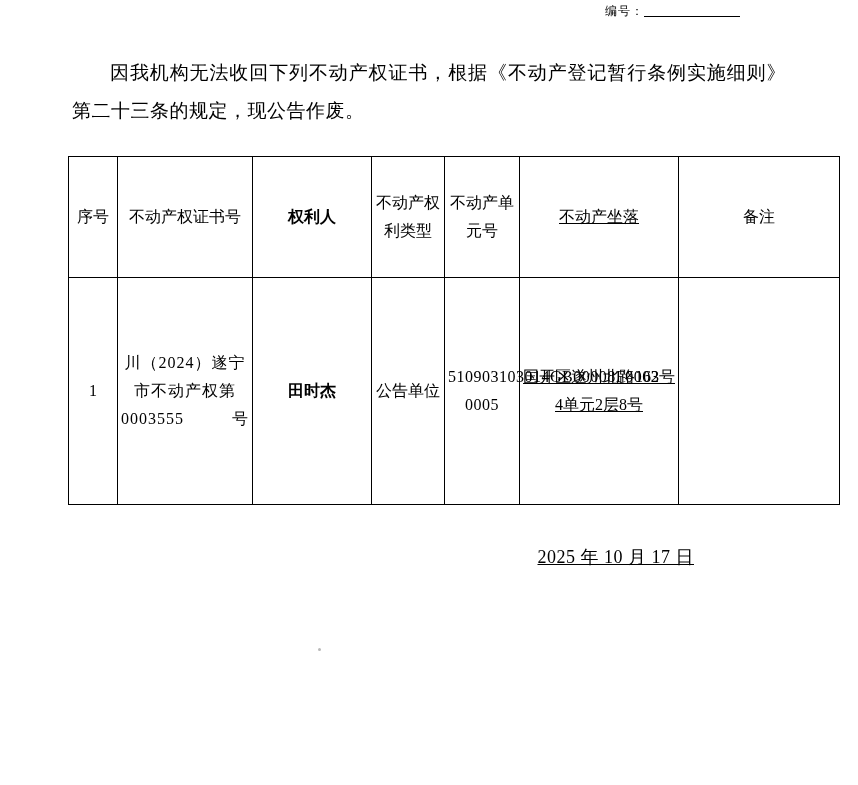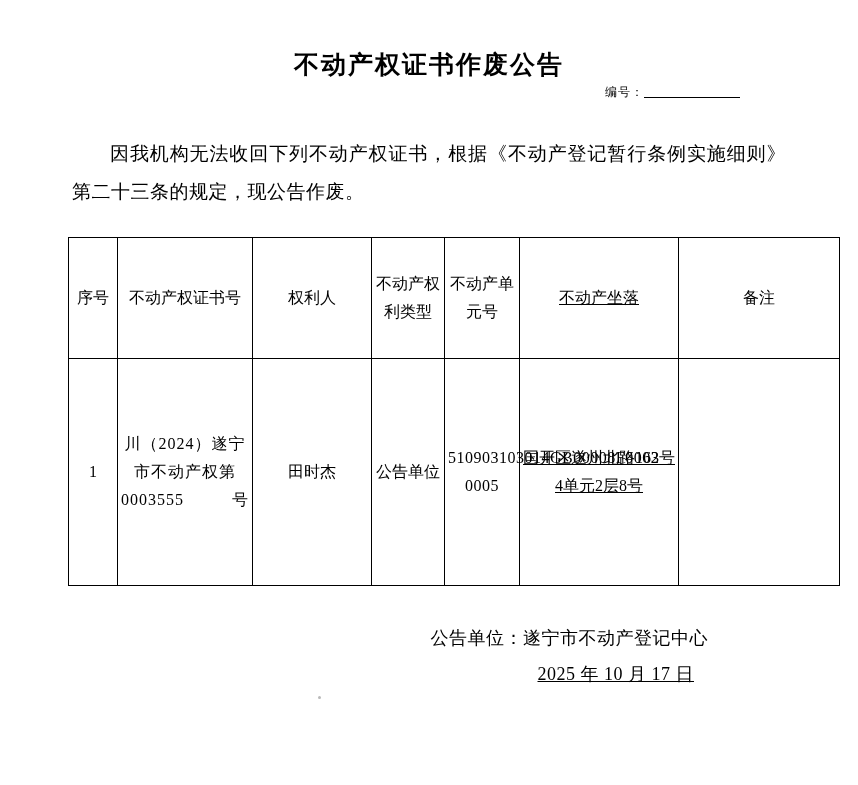--- a/index.html
+++ b/index.html
@@ -61,21 +61,21 @@
   table.reg-table td {
     border: 1.3px solid #000;
     text-align: center;
     vertical-align: middle;
     font-size: 16px;
     line-height: 1.75;
     padding: 4px 3px;
   }
   .col-seq      { width: 42px; }
   .col-certno   { width: 128px; }
-  .col-owner    { width: 112px; }
+  .col-owner    { width: 112px; font-weight: bold; }
   .col-type     { width: 66px; }
   .col-unit     { width: 68px; }
   .col-location { width: 152px; text-decoration: underline; }
   .col-remark   { width: 154px; }
 
   thead td {
     height: 112px;
   }
   tbody td {
     height: 218px;
@@ -118,21 +118,20 @@
     height: 3px;
     background: #b9b9b9;
     border-radius: 50%;
   }
 </style>
 </head>
 <body>
 
 <div class="page">
 
-  <div class="doc-title">不动产权证书作废公告</div>
 
   <div class="number-line">
     <span class="number-label">编号：</span><span class="number-blank"></span>
   </div>
 
   <div class="body-text">因我机构无法收回下列不动产权证书，根据《不动产登记暂行条例实施细则》第二十三条的规定，现公告作废。</div>
 
   <table class="reg-table">
     <thead>
       <tr>
@@ -152,20 +151,17 @@
         <td class="col-owner">田时杰</td>
         <td class="col-type cell-type">公告单位</td>
         <td class="col-unit cell-unit">510903103014GB00008F0002 0005</td>
         <td class="col-location cell-location">国开区遂州北路163号4单元2层8号</td>
         <td class="col-remark"></td>
       </tr>
     </tbody>
   </table>
 
   <div class="footer">
-    <div class="issuer">
-      <span>公告单位：</span><span>遂宁市不动产登记中心</span>
-    </div>
     <div class="date">2025 年 10 月 17 日</div>
   </div>
 
   <div class="dot"></div>
 </div>
 
 </body></html>

